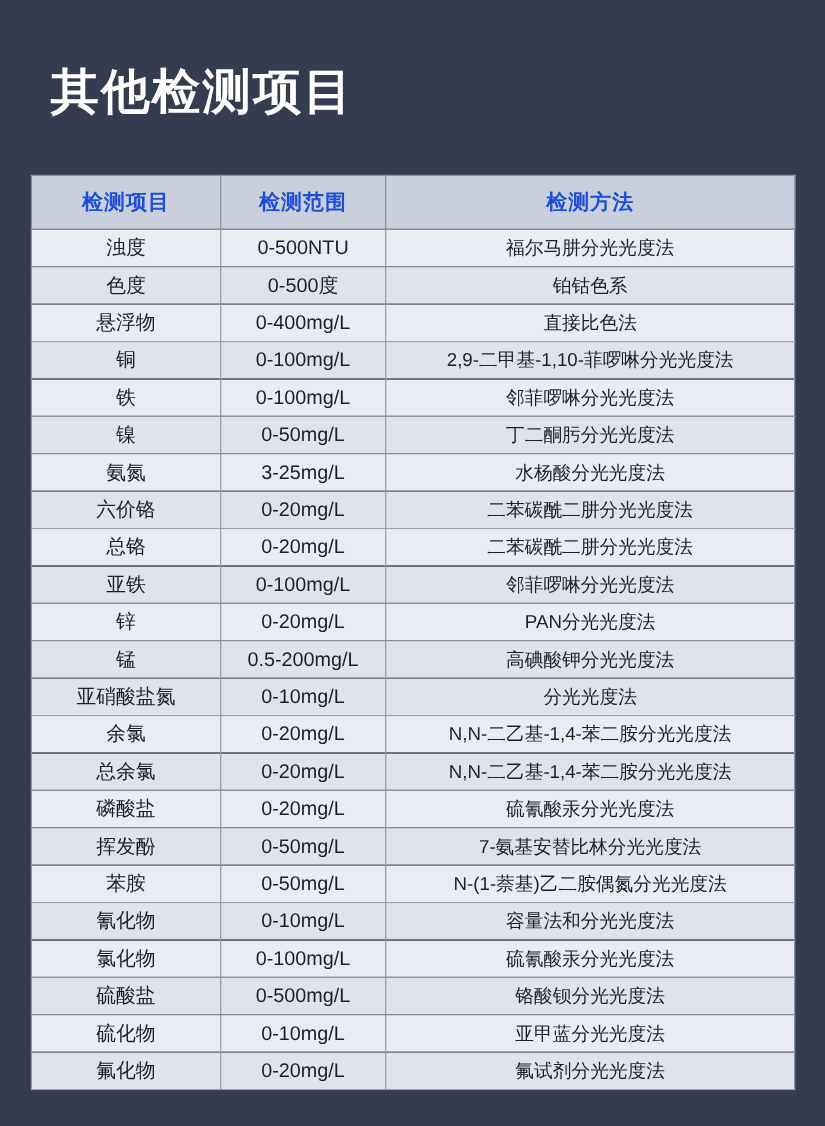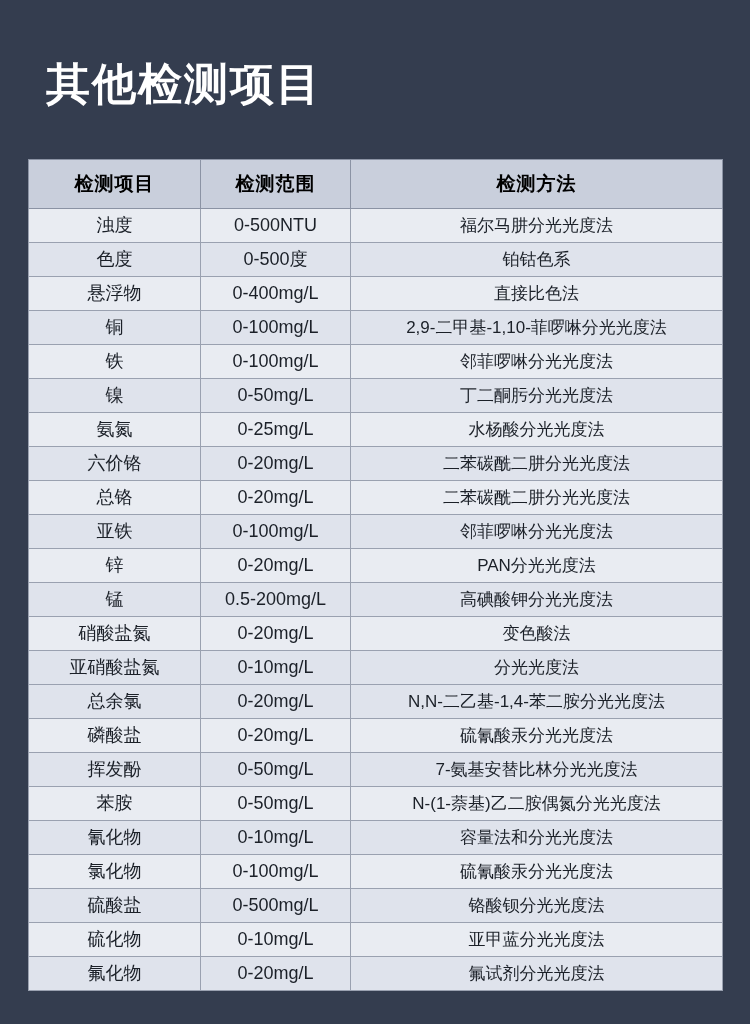--- a/index.html
+++ b/index.html
@@ -35,21 +35,21 @@
     width: 694px;
     border-collapse: collapse;
     table-layout: fixed;
   }
   table.spec-table col.c1 { width: 172px; }
   table.spec-table col.c2 { width: 150px; }
   table.spec-table col.c3 { width: 372px; }
 
   table.spec-table thead th {
     background: #c9cfdc;
-    color: #000000;
+    color: #1d4ed8;
     font-size: 19px;
     font-weight: bold;
     height: 46px;
     text-align: center;
     border: 1px solid #8b93a4;
     letter-spacing: 1px;
   }
   table.spec-table tbody td {
     background: #e9ecf2;
     color: #1b2028;
@@ -116,21 +116,21 @@
             <td class="range">0-100mg/L</td>
             <td class="method">邻菲啰啉分光光度法</td>
           </tr>
           <tr class="alt">
             <td class="item">镍</td>
             <td class="range">0-50mg/L</td>
             <td class="method">丁二酮肟分光光度法</td>
           </tr>
           <tr>
             <td class="item">氨氮</td>
-            <td class="range">0-25mg/L</td>
+            <td class="range">3-25mg/L</td>
             <td class="method">水杨酸分光光度法</td>
           </tr>
           <tr class="alt">
             <td class="item">六价铬</td>
             <td class="range">0-20mg/L</td>
             <td class="method">二苯碳酰二肼分光光度法</td>
           </tr>
           <tr>
             <td class="item">总铬</td>
             <td class="range">0-20mg/L</td>
@@ -144,30 +144,30 @@
           <tr>
             <td class="item">锌</td>
             <td class="range">0-20mg/L</td>
             <td class="method">PAN分光光度法</td>
           </tr>
           <tr class="alt">
             <td class="item">锰</td>
             <td class="range">0.5-200mg/L</td>
             <td class="method">高碘酸钾分光光度法</td>
           </tr>
-          <tr>
-            <td class="item">硝酸盐氮</td>
-            <td class="range">0-20mg/L</td>
-            <td class="method">变色酸法</td>
-          </tr>
           <tr class="alt">
             <td class="item">亚硝酸盐氮</td>
             <td class="range">0-10mg/L</td>
             <td class="method">分光光度法</td>
           </tr>
+          <tr>
+            <td class="item">余氯</td>
+            <td class="range">0-20mg/L</td>
+            <td class="method">N,N-二乙基-1,4-苯二胺分光光度法</td>
+          </tr>
           <tr class="alt">
             <td class="item">总余氯</td>
             <td class="range">0-20mg/L</td>
             <td class="method">N,N-二乙基-1,4-苯二胺分光光度法</td>
           </tr>
           <tr>
             <td class="item">磷酸盐</td>
             <td class="range">0-20mg/L</td>
             <td class="method">硫氰酸汞分光光度法</td>
           </tr>

